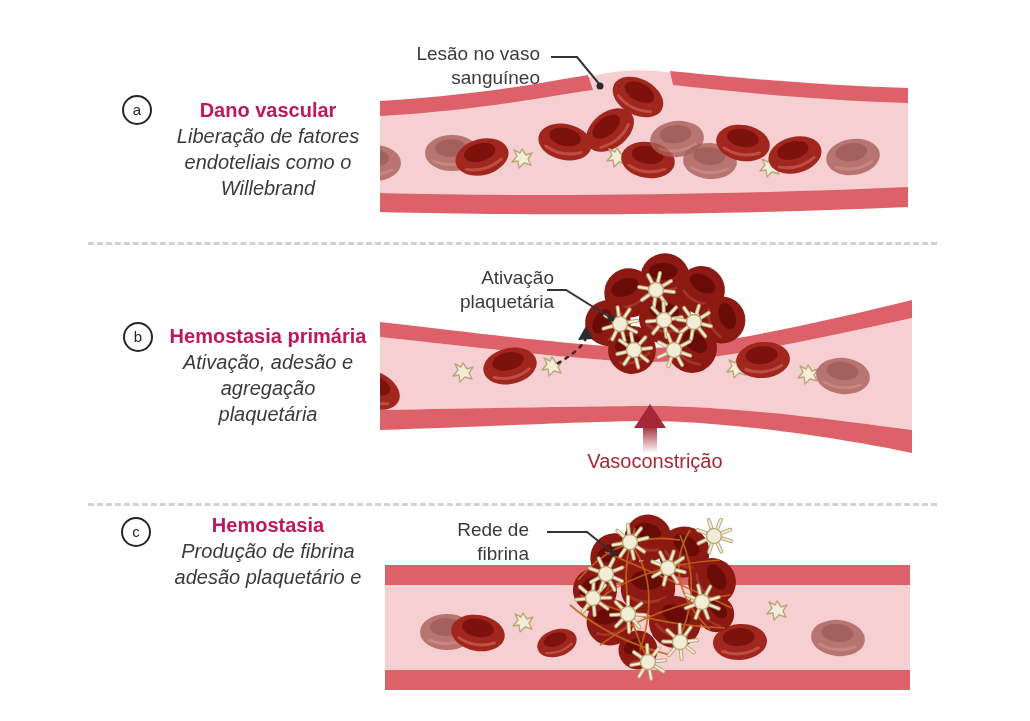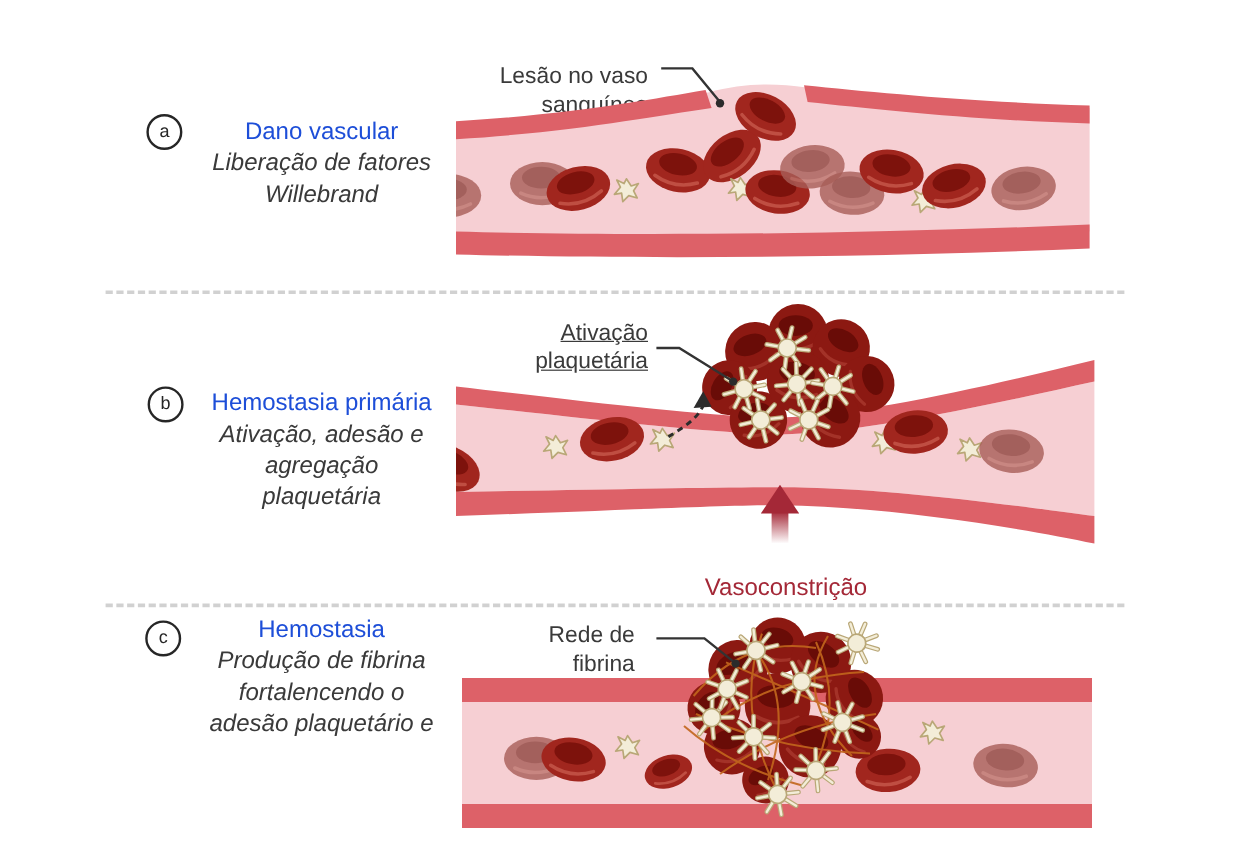--- a/index.html
+++ b/index.html
@@ -1,45 +1,46 @@
 <!DOCTYPE html>
 <html><head>
 <meta charset="utf-8">
 <style>
   html,body{margin:0;padding:0;background:#ffffff;}
   .canvas{position:relative;width:1030px;height:721px;background:#ffffff;overflow:hidden;
           font-family:"Liberation Sans", sans-serif;color:#383838;}
   .panel-text{position:absolute;left:128px;width:280px;text-align:center;}
-  .panel-title{font-size:20px;font-weight:400;line-height:26px;color:#1d4ed8;}
+  .panel-title{font-size:20px;font-weight:700;line-height:26px;color:#be185d;}
   .panel-desc{font-size:20px;line-height:26px;color:#3a3a3a;font-style:italic;}
   .marker{position:absolute;width:30px;height:30px;border:2px solid #262626;border-radius:50%;
           box-sizing:border-box;background:#fff;font-size:15px;line-height:26px;text-align:center;color:#262626;}
   .divider{position:absolute;left:88px;width:849px;height:0;border-top:3px dashed #d1d1d1;}
   .callout{position:absolute;font-size:19px;line-height:24px;color:#3a3a3a;text-align:right;}
   .vaso-label{position:absolute;left:565px;width:180px;top:449px;text-align:center;
-              font-size:20px;line-height:24px;color:#a42837;margin-top:29px;}
+              font-size:20px;line-height:24px;color:#a42837;}
   svg.vessel{position:absolute;}
 </style>
 </head>
 <body>
 
 <div class="canvas">
 
   <div class="marker" style="left:122px;top:95px;">
     <span>a</span>
   </div>
   <div class="panel-text" style="top:97px;">
     <div class="panel-title">Dano vascular</div>
     <div class="panel-desc">
       <div>Liberação de fatores</div>
+      <div>endoteliais como o</div>
       <div>Willebrand</div>
     </div>
   </div>
 
-  <div class="callout" style="left:388px;width:152px;top:42px;margin-top:10px;">
+  <div class="callout" style="left:388px;width:152px;top:42px;">
     <div>Lesão no vaso</div>
     <div>sanguíneo</div>
   </div>
 
   <svg class="vessel" style="left:380px;top:35px;" width="555" height="180" viewBox="0 0 555 180">
     <defs>
       <g id="rbc">
         <ellipse rx="27" ry="18" fill="#a1261e"></ellipse>
         <ellipse cx="-1" cy="-5" rx="16" ry="9" fill="#7d120c"></ellipse>
         <path d="M -18,8 Q 0,16 18,7" stroke="#bf4e42" stroke-width="3" fill="none" stroke-linecap="round"></path>
@@ -125,21 +126,21 @@
   </div>
   <div class="panel-text" style="top:323px;">
     <div class="panel-title">Hemostasia primária</div>
     <div class="panel-desc">
       <div>Ativação, adesão e</div>
       <div>agregação</div>
       <div>plaquetária</div>
     </div>
   </div>
 
-  <div class="callout" style="left:432px;width:108px;top:266px;text-decoration:underline;">
+  <div class="callout" style="left:446px;width:108px;top:266px;">
     <div>Ativação</div>
     <div>plaquetária</div>
   </div>
 
   <div class="vaso-label">Vasoconstrição</div>
 
   <svg class="vessel" style="left:380px;top:248px;" width="555" height="232" viewBox="0 0 555 232">
 
     <path d="M0,89 C120,102 210,113 270,114 C340,113 450,88 532,70 L532,182 C470,174 360,158 270,158 C220,158 120,160 0,162 Z" fill="#f6cfd3"></path>
 
@@ -195,21 +196,20 @@
 
   <div class="marker" style="left:121px;top:517px;">
     <span>c</span>
   </div>
   <div class="panel-text" style="top:512px;">
     <div class="panel-title">
       <div>Hemostasia</div>
     </div>
     <div class="panel-desc">
       <div>Produção de fibrina</div>
-      <div>fortalencendo o</div>
       <div>adesão plaquetário e</div>
     </div>
   </div>
 
   <div class="callout" style="left:439px;width:90px;top:518px;">
     <div>Rede de</div>
     <div>fibrina</div>
   </div>
 
   <svg class="vessel" style="left:380px;top:510px;" width="555" height="190" viewBox="0 0 555 190">

